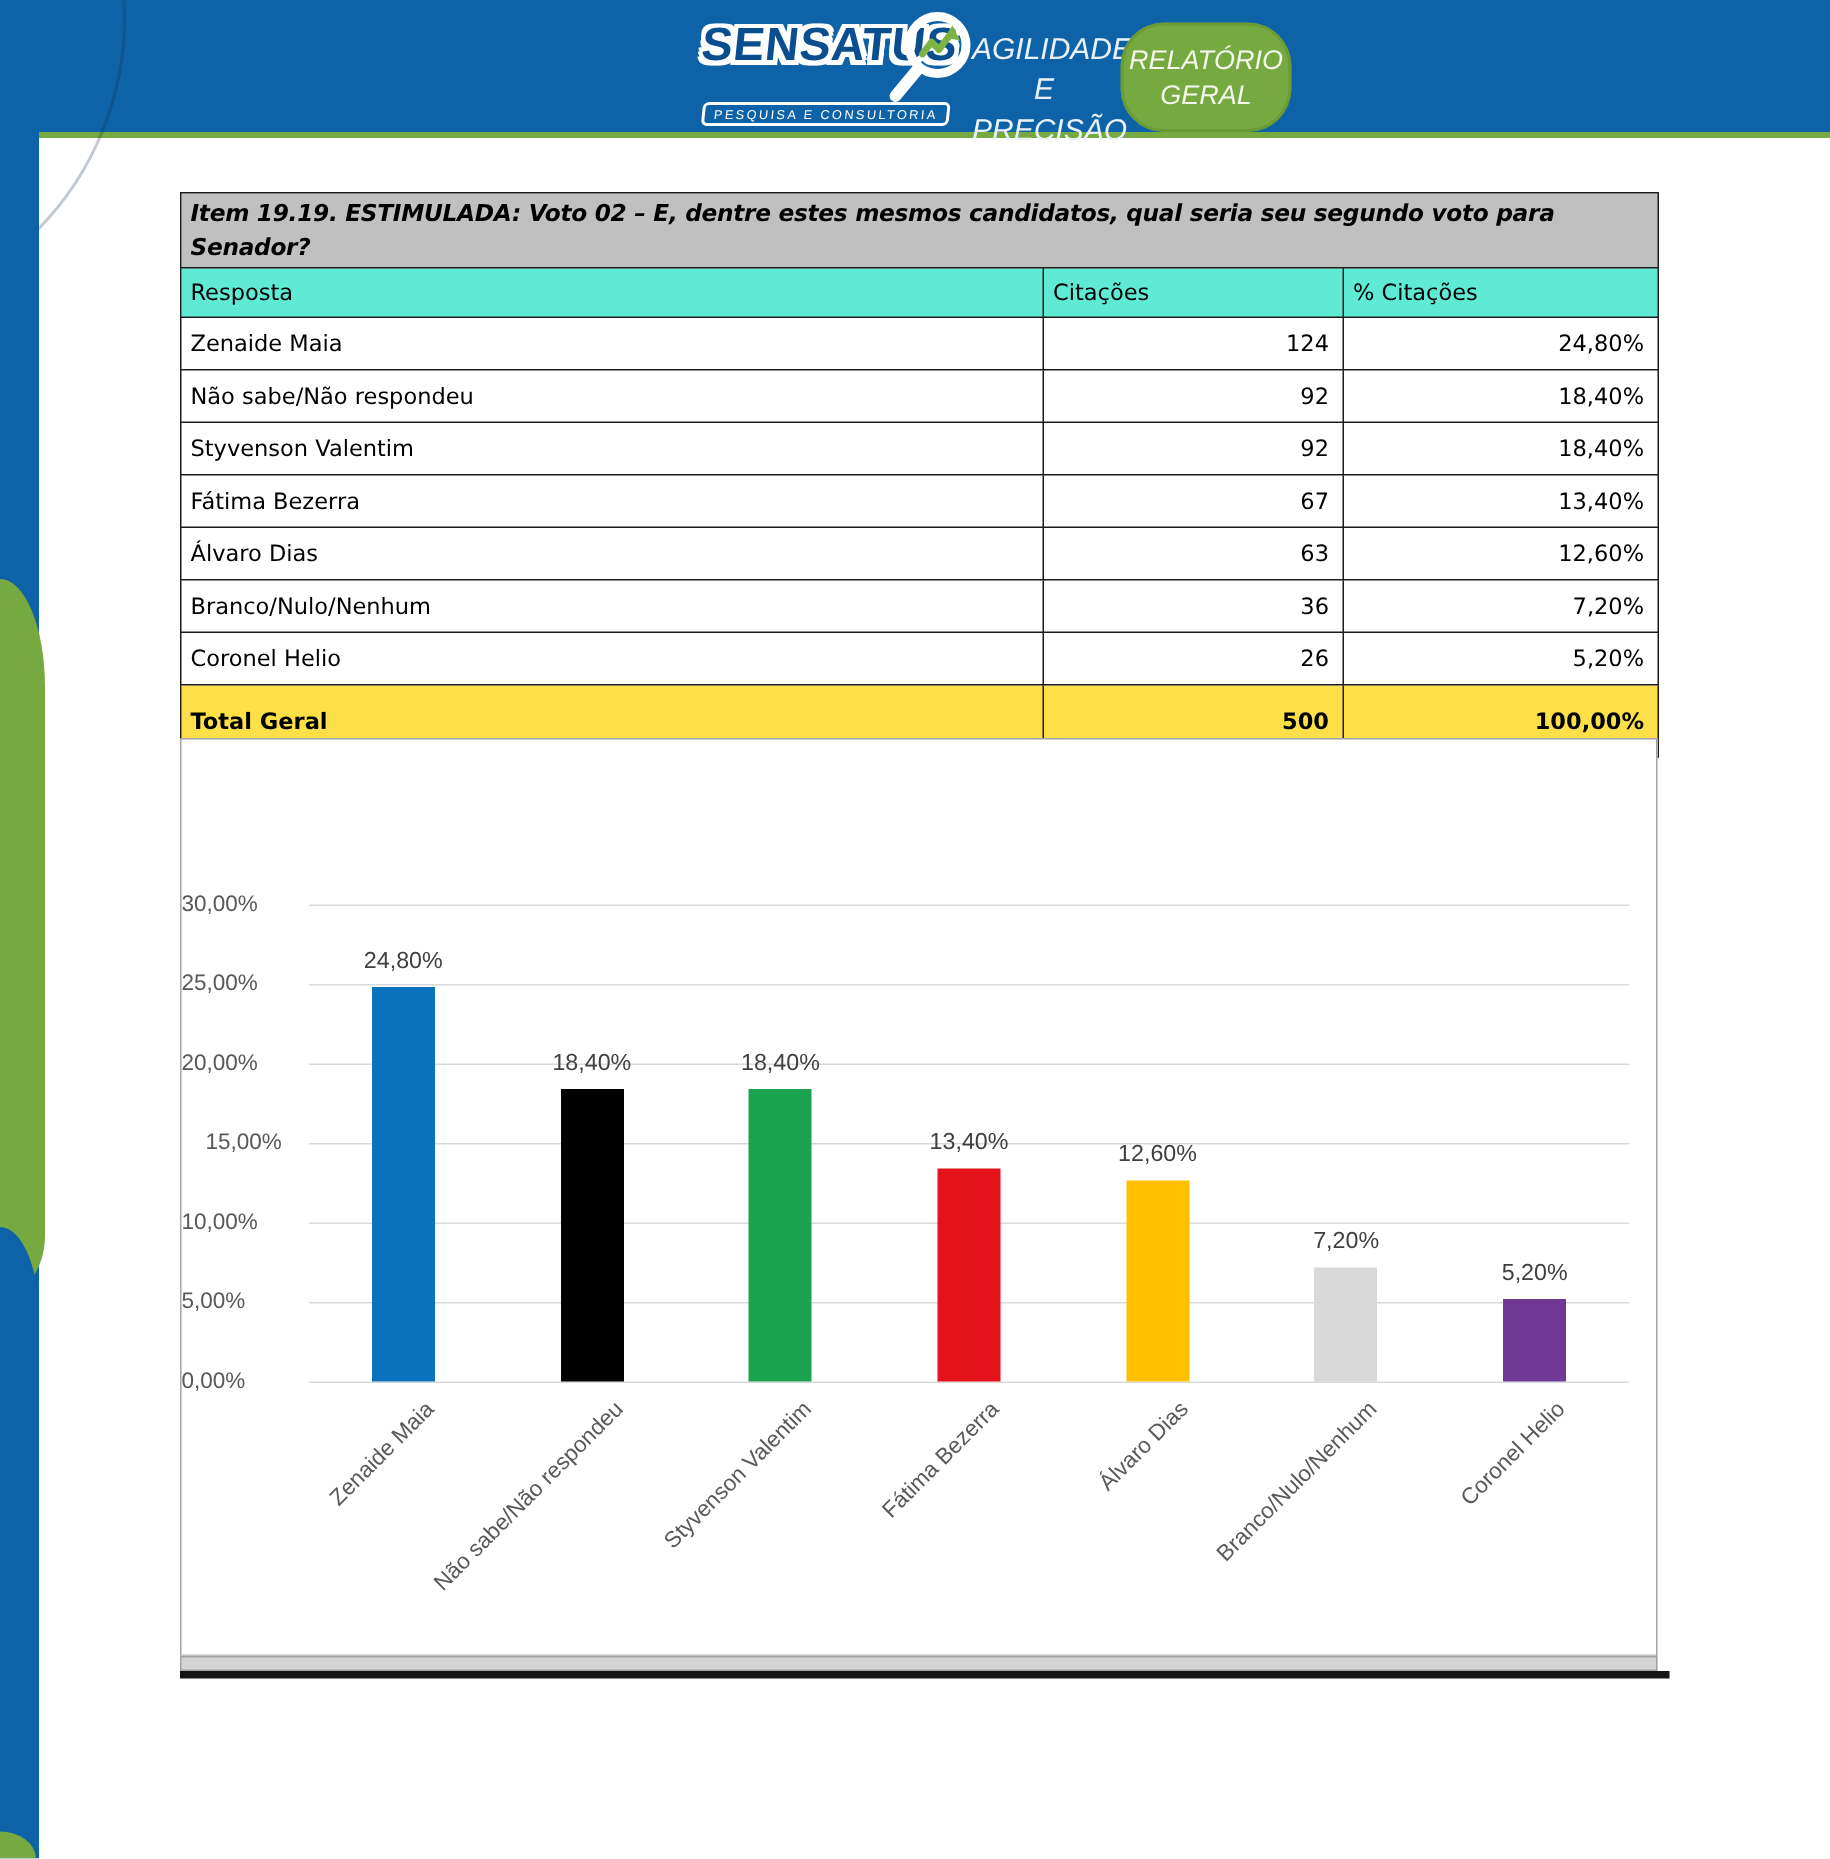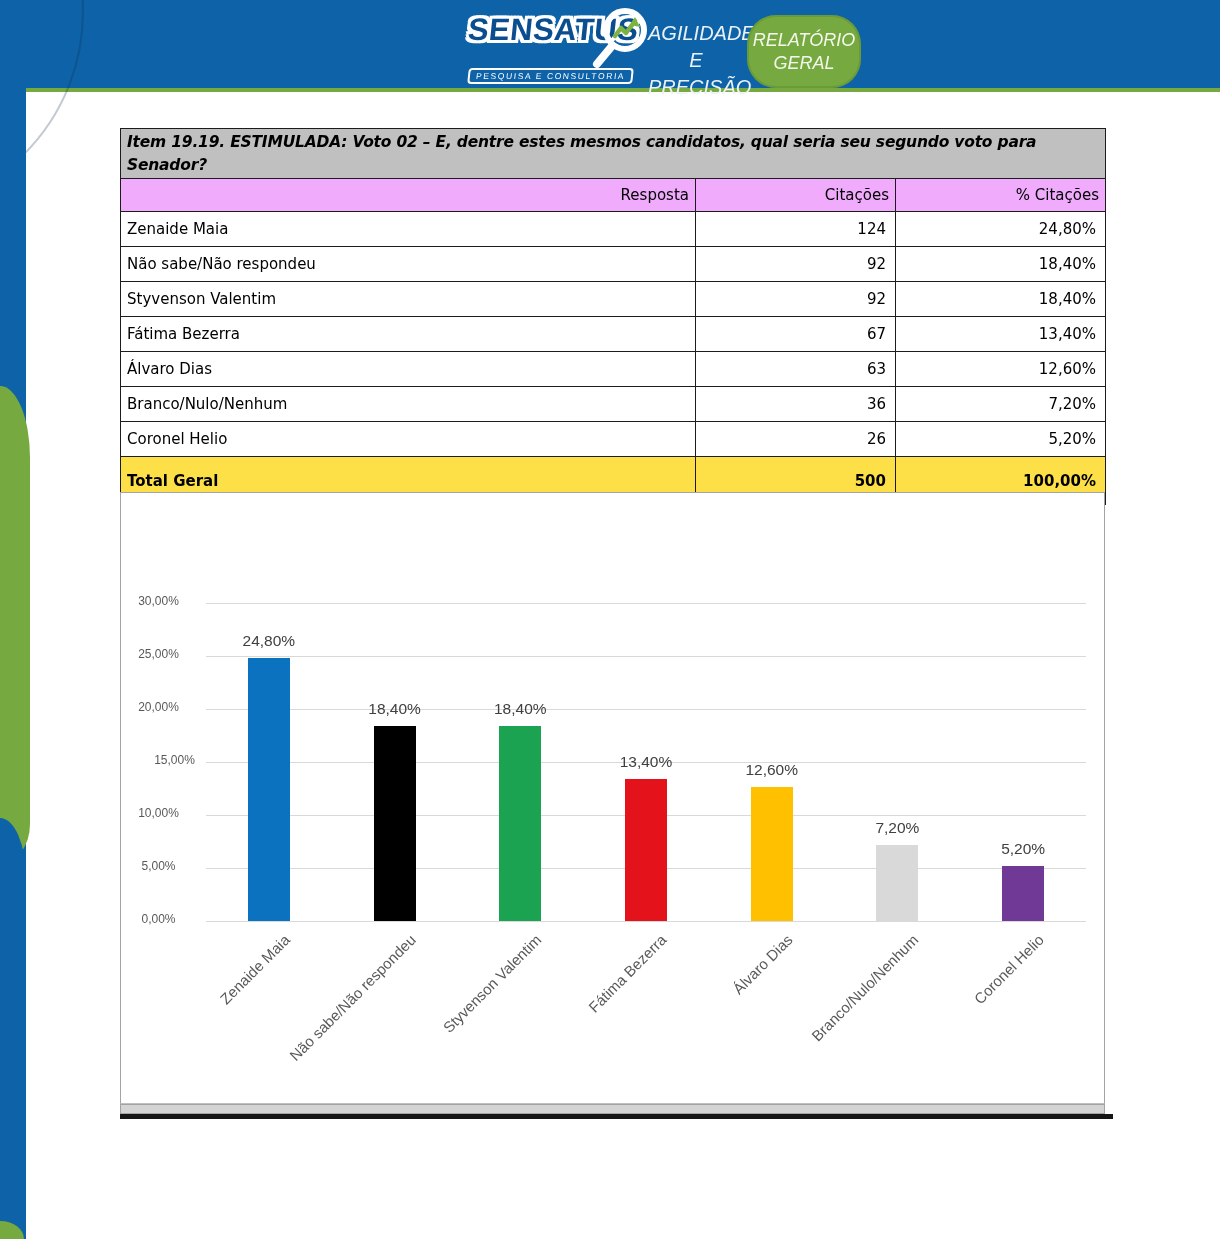--- a/index.html
+++ b/index.html
@@ -38,33 +38,33 @@
                      border-top-right-radius:26px 60px; }
   .side-green-corner { position:absolute; left:0; top:1221px; width:24px; height:18px; background:#76A93F;
                        border-top-right-radius:100% 100%; }
 
   
   .data-table { position:absolute; left:120px; top:128px; width:985px; border-collapse:collapse;
                 table-layout:fixed; font-family:"DejaVu Sans", sans-serif; font-size:15px; color:#000; }
   .data-table td { border:1.5px solid #1C1C1C; box-sizing:border-box; padding:0 6px; vertical-align:middle; }
   .title-cell { background:#C0C0C0; font-weight:bold; font-style:italic; font-size:15.5px;
                 line-height:1.45; letter-spacing:-0.2px; height:50px; }
-  .header-row td { background:#f0abfc; height:33px;text-align:right; }
+  .header-row td { background:#5eead4; height:33px; }
   .data-table tbody td { height:35px; background:#ffffff; }
   .num { text-align:right; padding-right:9px !important; }
   .total-row td { background:#fde047; font-weight:bold; height:48px; }
 
   
   .chart-box { position:absolute; left:120px; top:492px; width:985px; height:612px; background:#ffffff;
                border:1.5px solid #A3A3A3; border-bottom:1px solid #C0C0C0; box-sizing:border-box; }
   .chart-title { position:absolute; left:0; top:12px; width:100%; text-align:center;
                  font-size:26px; letter-spacing:0.5px; color:#8C8C8C; line-height:38px; }
   .plot { position:absolute; left:0; top:0; width:985px; height:612px; }
   .gridline { position:absolute; height:1px; background:#D9D9D9; }
-  .y-tick { position:absolute; text-align:center; font-size:12px; color:#595959; white-space:nowrap; }
+  .y-tick { position:absolute; text-align:left; font-size:15px; color:#595959; white-space:nowrap; }
   .bar { position:absolute; }
   .value-label { position:absolute; text-align:center; font-size:15.5px; color:#404040; white-space:nowrap; }
   .x-label { position:absolute; white-space:nowrap; transform:rotate(-45deg); transform-origin:top right;
              font-size:15px; color:#595959; }
   .chart-strip { position:absolute; left:120px; top:1104px; width:985px; height:10px; background:#D4D4D4;
                  border:1px solid #A3A3A3; box-sizing:border-box; }
   .chart-strip-black { position:absolute; left:120px; top:1114px; width:993px; height:5px; background:#151515; }
 </style>
 </head>
 <body>

